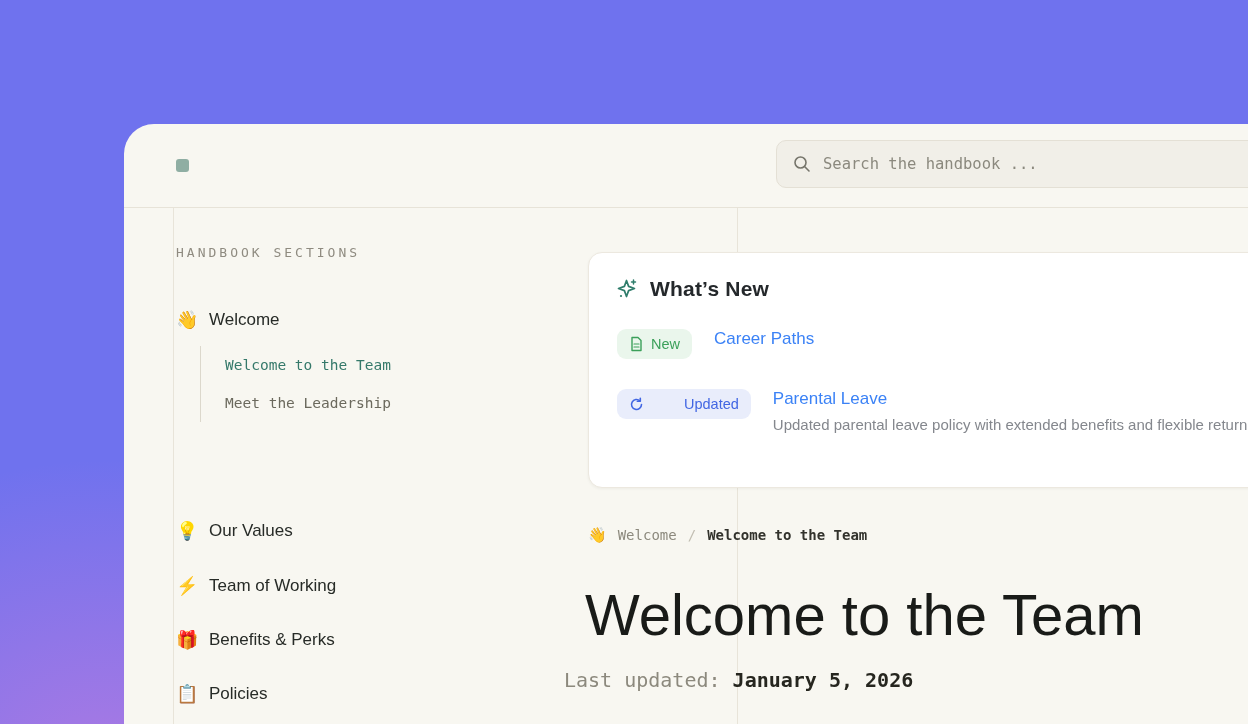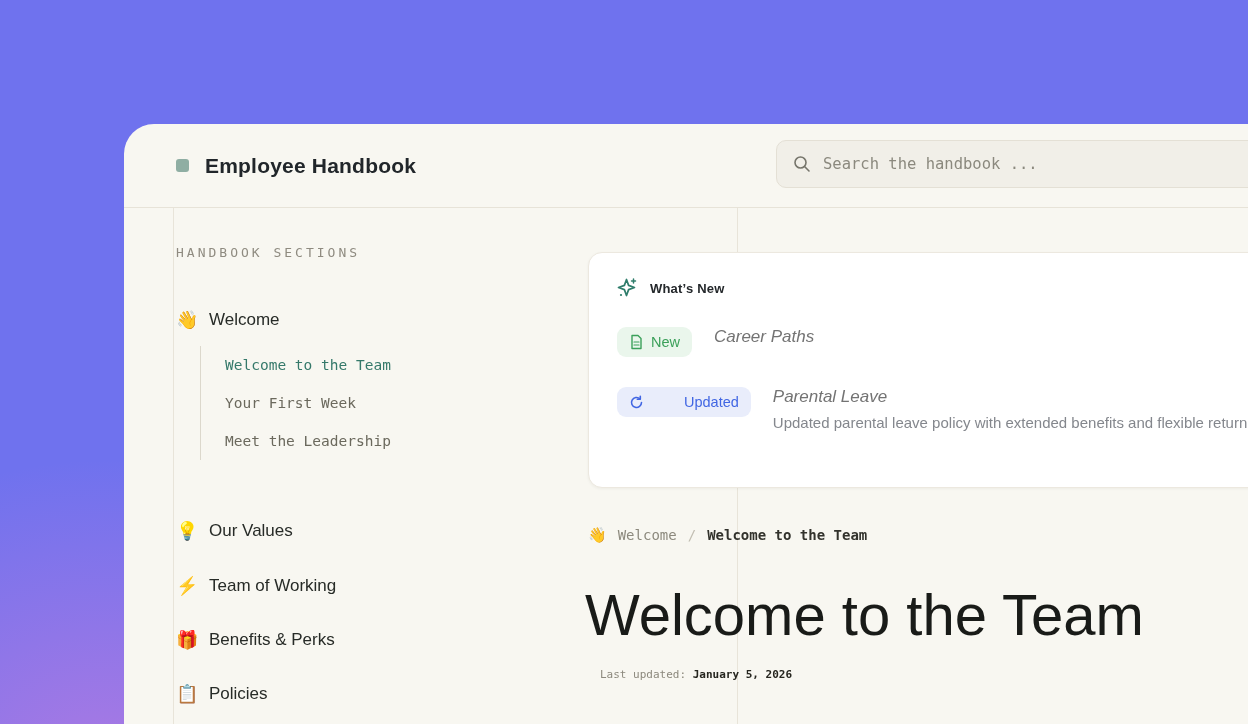--- a/index.html
+++ b/index.html
@@ -74,65 +74,64 @@
   .sub-item.active { color:#35796A; }
 
   
   .whatsnew {
     position:absolute; left:464px; top:128px; width:712px; height:236px;
     background:#FFFFFF; border:1px solid #ECE8DF; border-radius:14px;
     box-shadow:0 1px 3px rgba(40,40,20,0.05);
     padding:24px 28px; overflow:visible;
   }
   .wn-header { display:flex; align-items:center; gap:11px; margin-bottom:28px; }
-  .wn-title { font-size:13px; font-weight:700; color:#24282B; letter-spacing:0.2px; }
+  .wn-title { font-size:21px; font-weight:700; color:#24282B; letter-spacing:0.2px; }
   .wn-item { display:flex; align-items:flex-start; gap:22px; margin-bottom:30px; }
   .badge {
     display:inline-flex; align-items:center; gap:7px;
     padding:7px 12px; border-radius:9px; font-size:14.5px; font-weight:500;
     white-space:nowrap; flex:0 0 auto;
   }
   .badge-new { background:#EAF6EC; color:#3BA05A; }
   .badge-updated { background:#E9EDFB; color:#4166E3;gap:40px; }
-  .wn-item-title { font-size:17px; color:#737373; margin-bottom:7px;font-style:italic; }
+  .wn-item-title { font-size:17px; color:#3b82f6; margin-bottom:7px; }
   .wn-item-desc { font-size:15px; color:#84878D; white-space:nowrap; }
 
   
   .breadcrumb {
     position:absolute; left:464px; top:402px;
     display:flex; align-items:center; gap:11px;
     font-family:"DejaVu Sans Mono","Liberation Mono",monospace; font-size:14px;
   }
   .breadcrumb .emoji { font-size:15px; }
   .bc-section { color:#8C897D; cursor:pointer; }
   .bc-sep { color:#C2BEB2; }
   .bc-page { color:#32322C; font-weight:700; }
 
   .page-title {
     position:absolute; left:461px; top:457px;
     font-size:58px; font-weight:500; color:#191B18; letter-spacing:0px;
     white-space:nowrap;
   }
   .last-updated {
-    position:absolute; left:476px; top:544px;
-    font-family:"DejaVu Sans Mono","Liberation Mono",monospace; font-size:11px;
+    position:absolute; left:440px; top:544px;
+    font-family:"DejaVu Sans Mono","Liberation Mono",monospace; font-size:20px;
     white-space:nowrap;
   }
   .lu-label { color:#8C897D; }
   .lu-value { color:#26261F; font-weight:700; }
 </style>
 </head>
 <body>
 
 <div class="stage">
   <div class="app-card">
 
     <div class="header">
       <div class="logo-square"></div>
-      <div class="app-title">Employee Handbook</div>
       <div class="search-box">
         <svg width="18" height="18" viewBox="0 0 18 18" fill="none">
           <circle cx="7.5" cy="7.5" r="5.5" stroke="#76756B" stroke-width="1.6"></circle>
           <line x1="11.8" y1="11.8" x2="16" y2="16" stroke="#76756B" stroke-width="1.6" stroke-linecap="round"></line>
         </svg>
         <input class="search-input" type="text" placeholder="Search the handbook ..." style="">
       </div>
     </div>
 
     <div class="vrule vrule-left"></div>
@@ -140,21 +139,20 @@
 
     <div class="section-label">HANDBOOK SECTIONS</div>
 
     <div class="nav-item nav-welcome">
       <span class="emoji">👋</span>
       <span class="label">Welcome</span>
     </div>
 
     <div class="sub-list">
       <div class="sub-item active">Welcome to the Team</div>
-      <div class="sub-item">Your First Week</div>
       <div class="sub-item">Meet the Leadership</div>
     </div>
 
     <div class="nav-item nav-values">
       <span class="emoji">💡</span>
       <span class="label">Our Values</span>
     </div>
     <div class="nav-item nav-ways">
       <span class="emoji">⚡</span>
       <span class="label">Team of Working</span>

